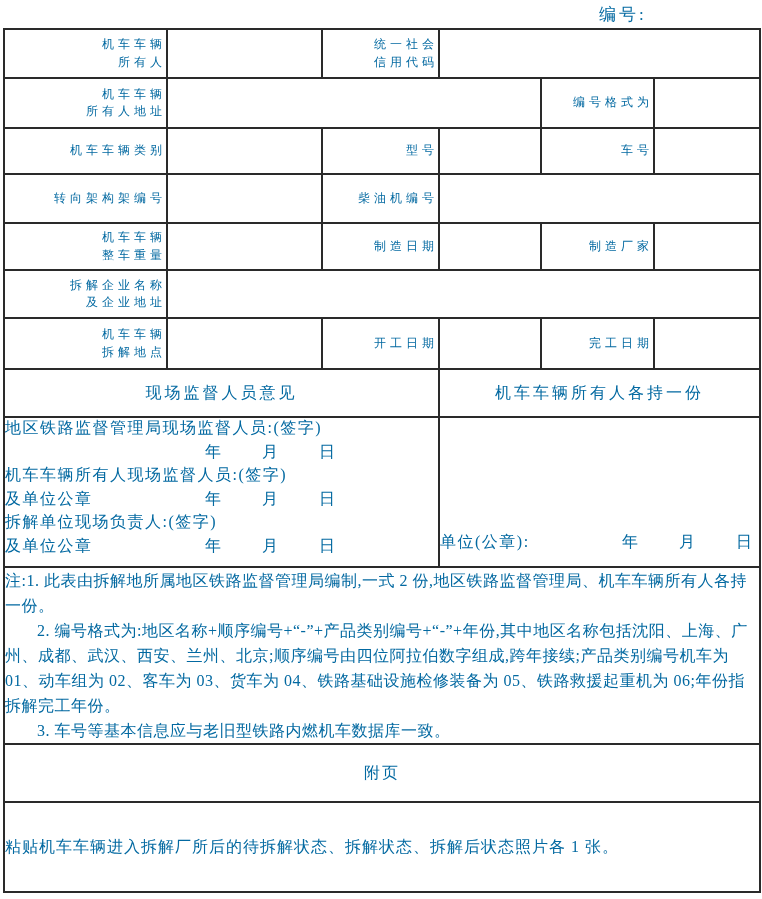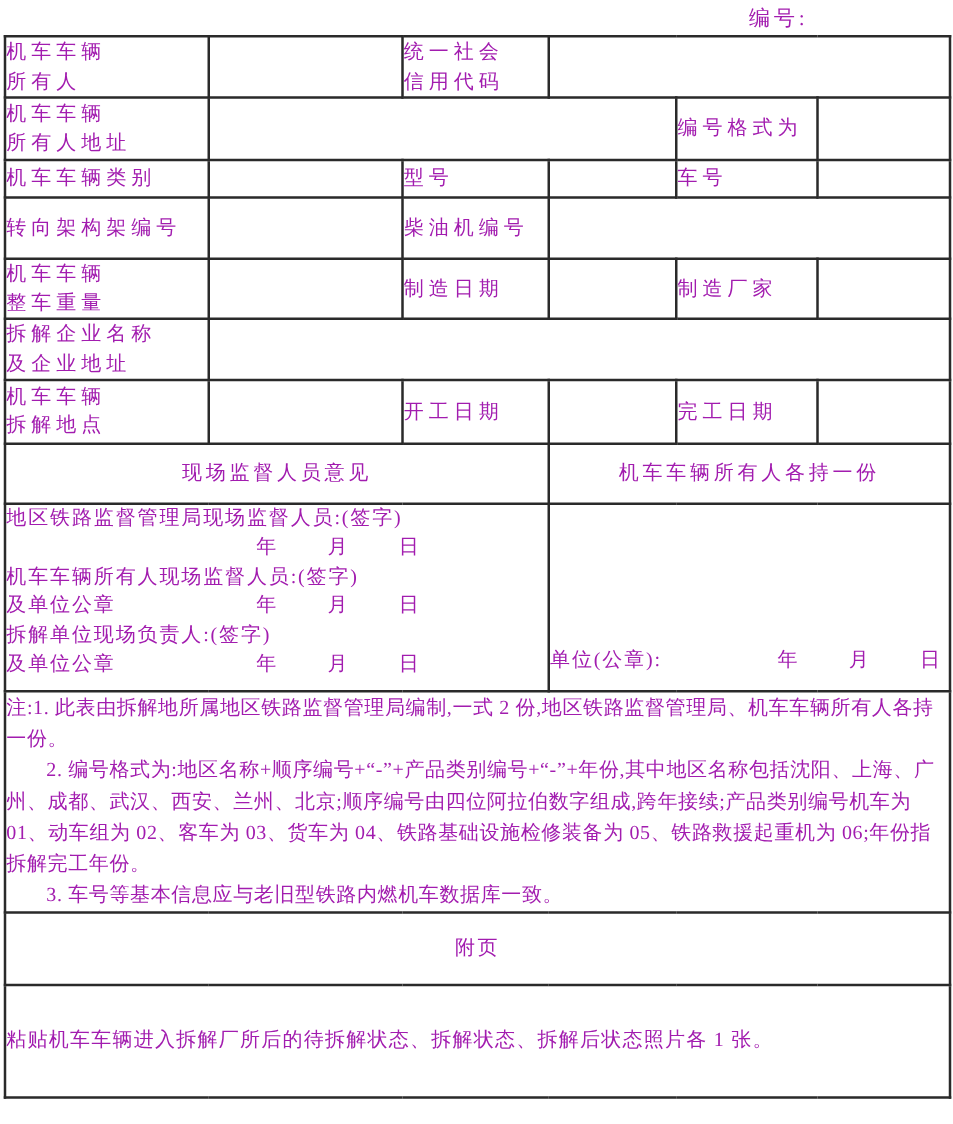--- a/index.html
+++ b/index.html
@@ -2,21 +2,21 @@
 <html lang="zh"><head>
 <meta charset="utf-8">
 <style>
   html, body { margin: 0; padding: 0; background: #fff; }
   .page {
     position: relative;
     width: 762px;
     height: 899px;
     background: #ffffff;
     font-family: "Liberation Serif", "DejaVu Serif", serif;
-    color: #a21caf;
+    color: #0369a1;
     overflow: hidden;
   }
   .serial {
     position: absolute;
     left: 599px;
     top: 3px;
     font-size: 17px;
     letter-spacing: 3px;
     white-space: nowrap;
   }
@@ -27,23 +27,23 @@
     width: 756px;
     border-collapse: collapse;
     table-layout: fixed;
   }
   table.form td {
     border: 2px solid #2a2a2a;
     padding: 0;
     overflow: hidden;
   }
   td.lbl {
-    text-align: left;
-    vertical-align: middle;
-    font-size: 16px;
+    text-align: right;
+    vertical-align: middle;
+    font-size: 12px;
     letter-spacing: 4px;
     line-height: 1.45;
     white-space: pre-line;
   }
   td.hdr {
     text-align: center;
     vertical-align: middle;
     font-size: 16px;
     letter-spacing: 3px;
   }
@@ -133,21 +133,21 @@
     </tr>
 
     <tr style="height:50px">
       <td class="lbl">机车车辆
 所有人地址</td>
       <td colspan="3"></td>
       <td class="lbl">编号格式为</td>
       <td></td>
     </tr>
 
-    <tr style="height:30px">
+    <tr style="height:46px">
       <td class="lbl">机车车辆类别</td>
       <td></td>
       <td class="lbl">型号</td>
       <td></td>
       <td class="lbl">车号</td>
       <td></td>
     </tr>
 
     <tr style="height:49px">
       <td class="lbl">转向架构架编号</td>

